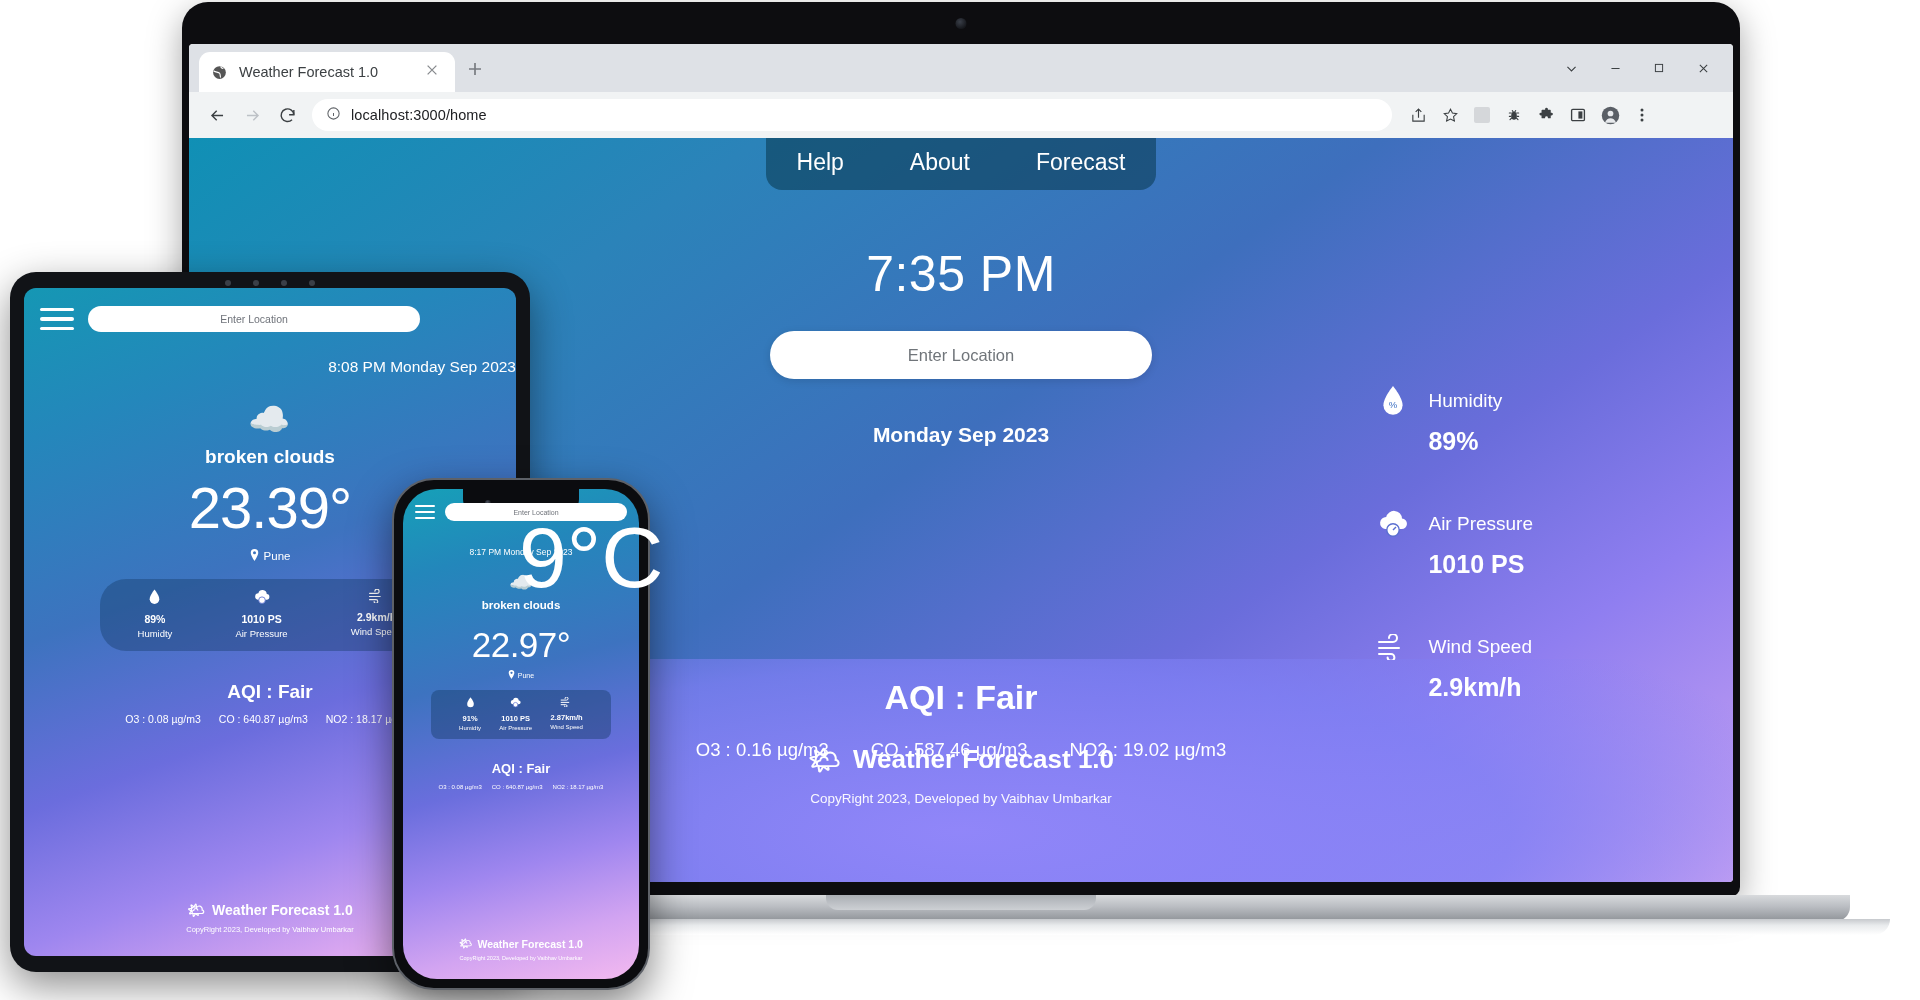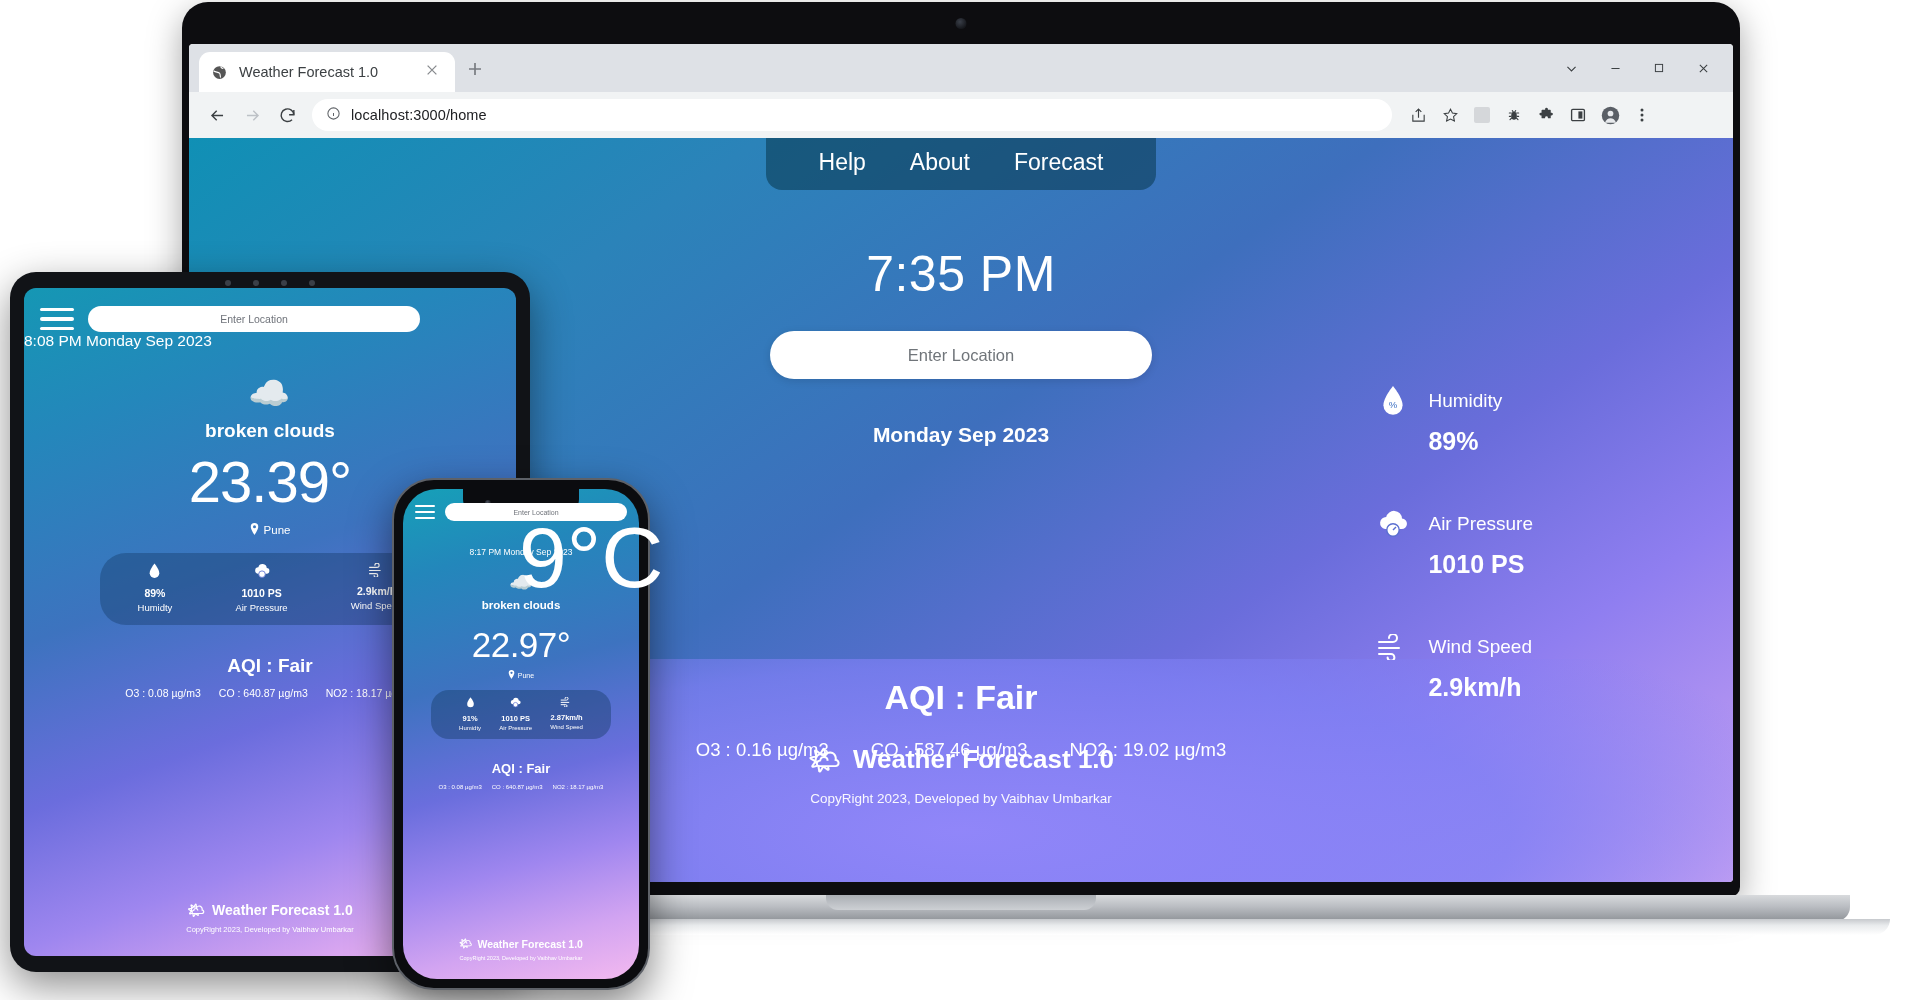--- a/index.html
+++ b/index.html
@@ -85,21 +85,21 @@
     background: linear-gradient(145deg,#1090b5 0%, #2b83b9 22%, #3e6fbd 46%, #6a6ddb 66%, #8f7ef0 80%, #c9a2f2 100%);
     color:#fff; overflow:hidden;
   }
   .app-desktop::after{
     content:""; position:absolute; left:-6%; bottom:-28%; width:112%; height:58%;
     background: radial-gradient(ellipse at 50% 40%, rgba(146,135,250,.96) 0%, rgba(127,128,245,.75) 45%, rgba(110,120,230,0) 72%);
     pointer-events:none;
   }
   .topnav {
     width: 390px; margin: 0 auto; background: rgba(8,54,76,.55);
-    border-radius: 0 0 16px 16px; display:flex; justify-content:center; gap:44px;
+    border-radius: 0 0 16px 16px; display:flex; justify-content:center; gap:66px;
     padding: 11px 0 14px; position:relative; z-index:3;
   }
   .topnav a { color:#fff; font-size:23px; text-decoration:none; }
   .big-time { text-align:center; font-size:50px; font-weight:400; margin-top: 55px; letter-spacing:.5px; position:relative; z-index:2;}
   .searchbar {
     width: 382px; height: 48px; margin: 28px auto 0; background:#fff; border-radius: 26px;
     display:flex; align-items:center; justify-content:center;
     box-shadow: 0 2px 8px rgba(0,0,0,.12); position:relative; z-index:2;
   }
   .searchbar span { color:#70757a; font-size:16.5px; }
@@ -137,21 +137,21 @@
     color:#fff; position:relative;
   }
   .t-top { display:flex; align-items:center; padding: 18px 16px 0; gap: 14px; }
   .hamb { width:34px; display:flex; flex-direction:column; gap:6px; flex:0 0 34px; }
   .hamb i { display:block; height:3.5px; background:#fff; border-radius:2px; }
   .t-search {
     flex:1; height:26px; background:#fff; border-radius:14px; margin-right: 80px;
     display:flex; align-items:center; justify-content:center;
   }
   .t-search span { color:#6f737a; font-size:10.5px; }
-  .t-datetime { text-align:left; font-size:15.5px; font-weight:500; }
+  .t-datetime { text-align:right; font-size:15.5px; margin-top: 26px; font-weight:500; }
   .t-icon { text-align:center; margin-top: 26px; font-size:34px; line-height:1; }
   .t-cond { text-align:center; font-size:19px; font-weight:700; margin-top: 10px; }
   .t-temp { text-align:center; font-size:58px; font-weight:500; margin-top: 6px; letter-spacing:-1px;}
   .t-loc { text-align:center; font-size:11.5px; margin-top: 8px; display:flex; align-items:center; justify-content:center; gap:5px;}
   .t-metrics {
     margin: 16px 76px 0 76px; background: rgba(18,54,96,.38); border-radius: 26px;
     display:flex; justify-content:space-around; padding: 10px 6px 12px;
   }
   .t-metric { text-align:center; }
   .t-mi { font-size:15px; line-height:1; }
@@ -185,21 +185,21 @@
   .p-hamb { width:20px; display:flex; flex-direction:column; gap:3.5px; flex:0 0 20px;}
   .p-hamb i { display:block; height:2.5px; background:#fff; border-radius:2px; }
   .p-search { flex:1; height:18px; background:#fff; border-radius:10px; display:flex; align-items:center; justify-content:center; }
   .p-search span { color:#6f737a; font-size:7px; }
   .p-datetime { text-align:center; font-size:8.5px; margin-top: 26px; }
   .p-icon { text-align:center; margin-top: 16px; font-size:19px; line-height:1;}
   .p-cond { text-align:center; font-size:11.5px; font-weight:700; margin-top: 7px; }
   .p-temp { text-align:center; font-size:35px; font-weight:500; margin-top: 14px; letter-spacing:-.5px;}
   .p-loc { text-align:center; font-size:7px; margin-top: 5px; display:flex; align-items:center; justify-content:center; gap:3px;}
   .p-metrics {
-    margin: 10px 28px 0; background: rgba(18,54,96,.4); border-radius: 18px;
+    margin: 10px 28px 0; background: rgba(18,54,96,.4); border-radius: 8px;
     display:flex; justify-content:space-around; padding: 7px 19px 8px;
   }
   .p-metric{ text-align:center; }
   .p-mi { font-size:10px; line-height:1;}
   .p-mv { font-size:7.5px; font-weight:700; margin-top:4px;}
   .p-ml { font-size:6px; margin-top:2px;}
   .p-aqi { text-align:center; font-size:13px; font-weight:700; margin-top: 22px;}
   .p-aqi-row { text-align:center; font-size:6px; margin-top: 8px; display:flex; justify-content:center; gap:10px;}
   .p-footer { position:absolute; left:0; right:0; bottom: 18px; text-align:center; }
   .p-fbrand { font-size:10.5px; font-weight:700; display:flex; align-items:center; justify-content:center; gap:5px;}

